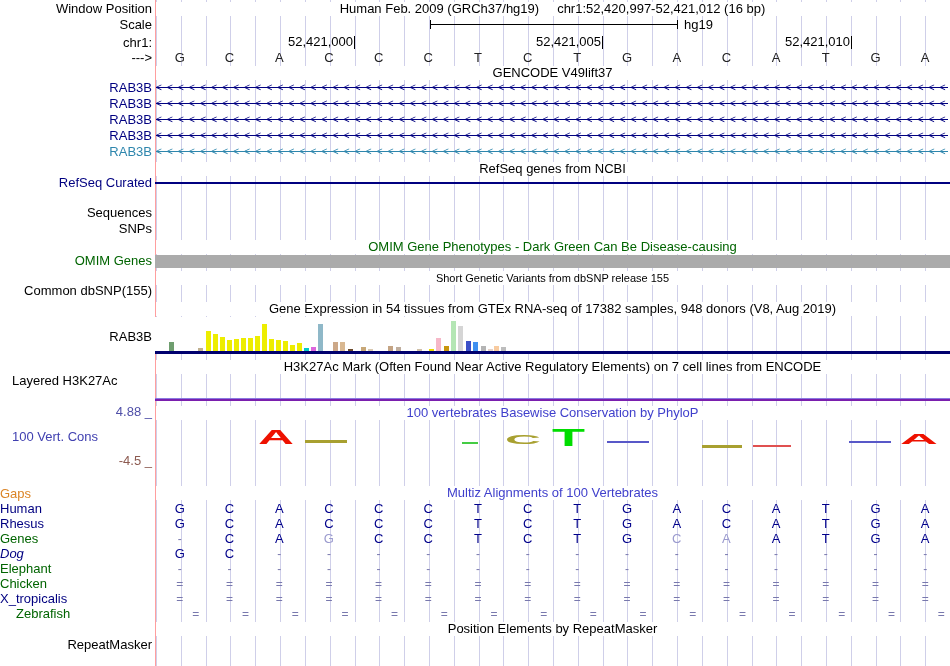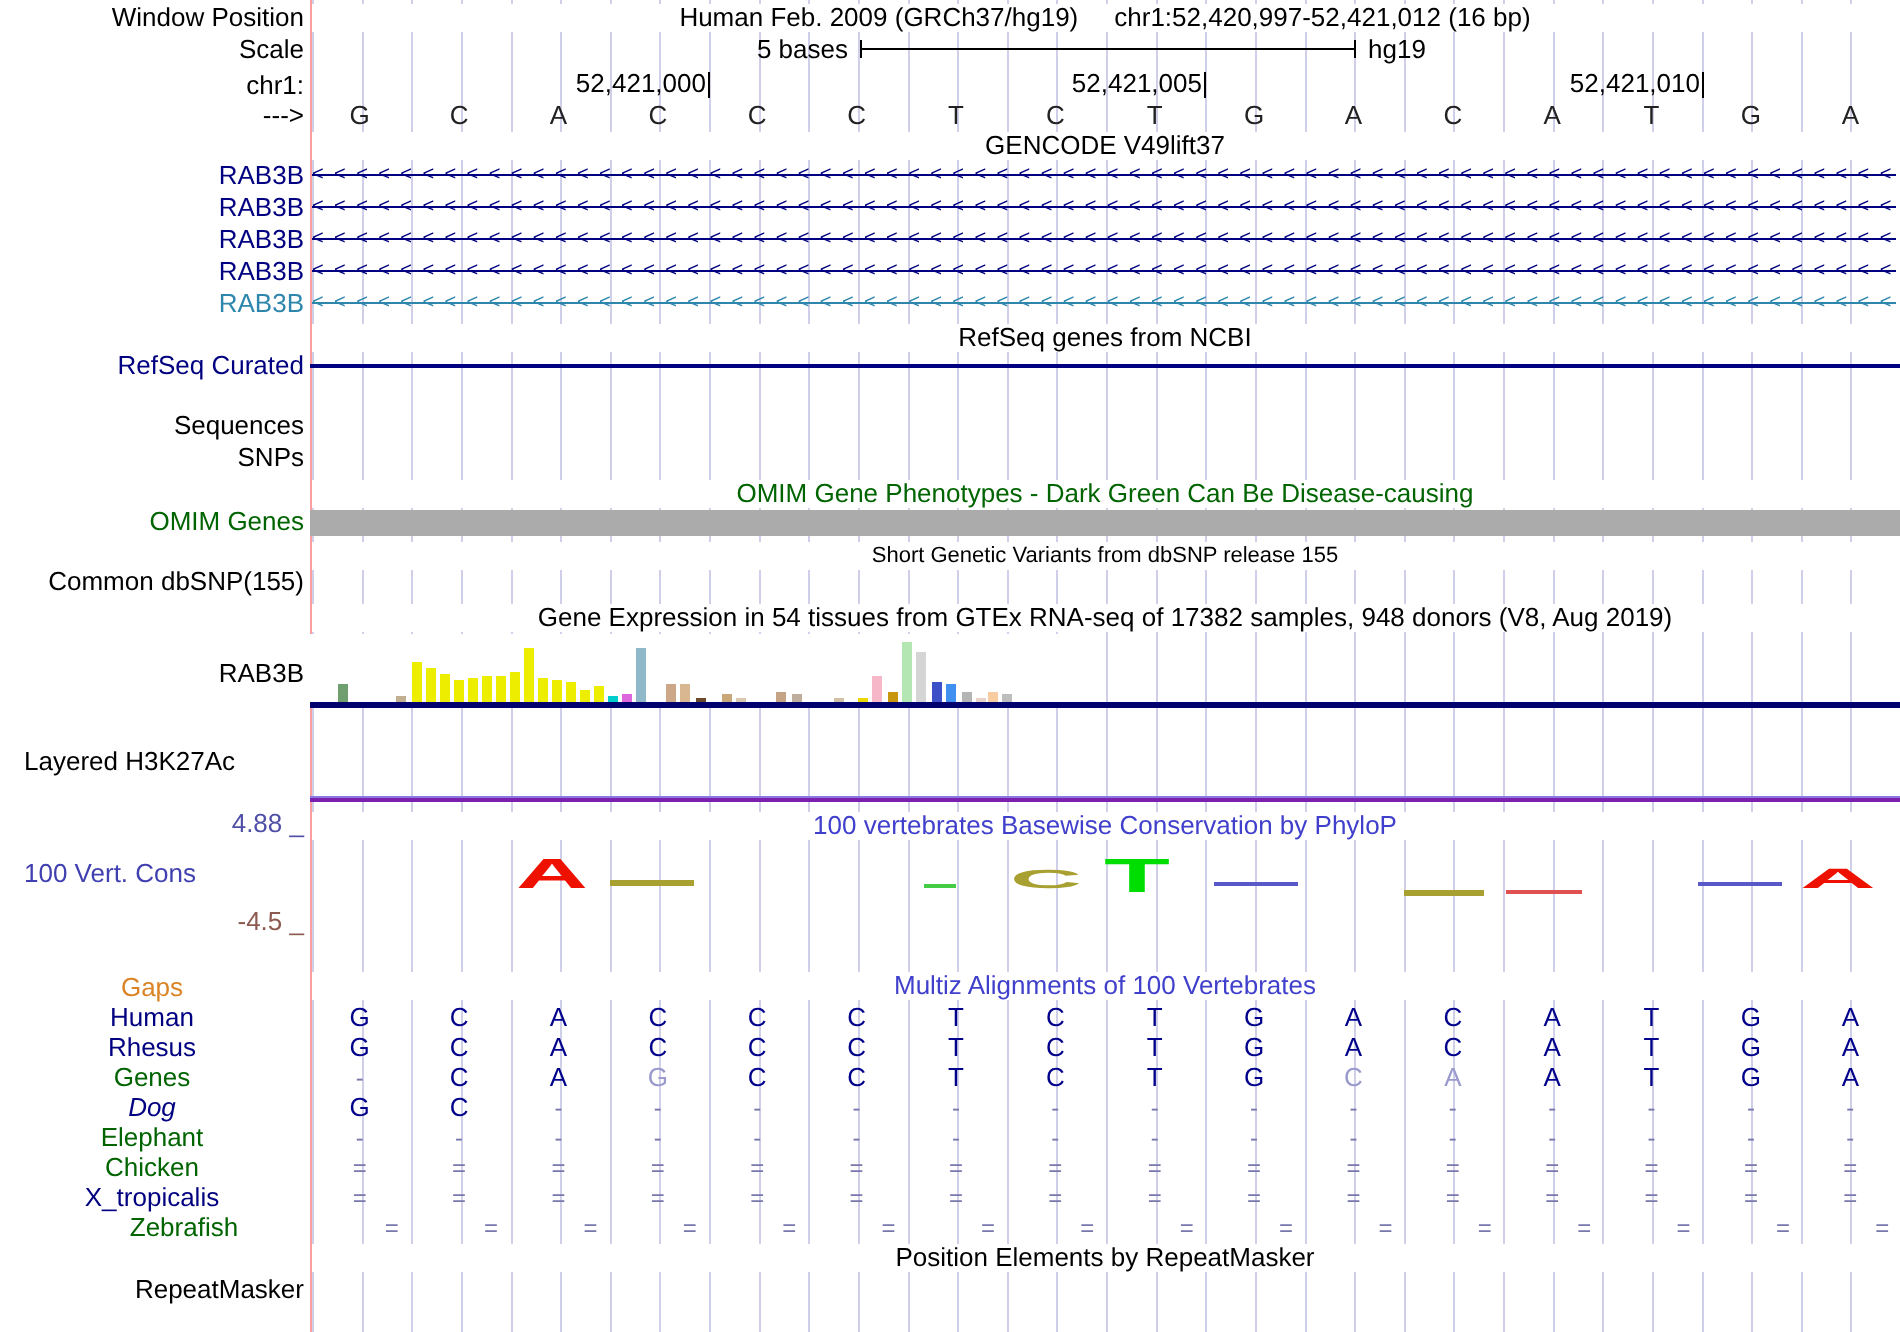--- a/index.html
+++ b/index.html
@@ -32,37 +32,36 @@
   .genelabel{position:absolute;left:0;width:152px;height:16px;line-height:16px;text-align:right}
   .genearrows{position:absolute;left:156px;top:0;width:792px;height:16px;overflow:hidden;
         font-size:10px;letter-spacing:5.2px;line-height:15px;white-space:nowrap}
   .hline{position:absolute;left:155px;width:795px}
   .plot{position:absolute;left:155px;top:317px;width:795px;height:35px}
   .plotbg{position:absolute;left:0;top:0;width:378px;height:35px;background:#fff}
   .gbar{position:absolute;bottom:0;width:5px}
   .phylosvg{position:absolute;left:0;top:424px}
   .alnwrap{position:absolute;left:0;top:486px;width:950px;height:136px}
   .alnrow{position:absolute;left:0;width:950px;height:15px}
-  .alnlabel{position:absolute;left:0;width:152px;height:15px;line-height:15px;text-align:center}
+  .alnlabel{position:absolute;left:0;width:152px;height:15px;line-height:15px;text-align:left}
   .alncells{position:absolute;left:155px;top:0;width:795px;height:15px;line-height:15px;white-space:nowrap}
 </style>
 </head>
 <body>
 
 <div class="page">
   <div class="grid"></div>
   <div class="guide"></div>
 
   <div class="lbl" style="top:2px">Window Position</div>
   <div class="title" style="top:2px">
     <span>Human Feb. 2009 (GRCh37/hg19)</span><span class="gapspan"></span><span>chr1:52,420,997-52,421,012 (16 bp)</span>
   </div>
 
   <div class="lbl" style="top:18px">Scale</div>
-  <div class="scaleamount">5 bases</div>
   <div class="scaleruler"></div>
   <div class="assembly">hg19</div>
 
   <div class="lbl" style="top:36px">chr1:</div>
   <div class="tickwrap">
       <div class="ticklabel" style="left: 225px;">52,421,000</div>
       <div class="tickmark" style="left: 354px;"></div>
       <div class="ticklabel" style="left: 473px;">52,421,005</div>
       <div class="tickmark" style="left: 602px;"></div>
       <div class="ticklabel" style="left: 722px;">52,421,010</div>
@@ -148,20 +147,21 @@
       <div class="gbar" style="left: 303px; height: 26px; background: rgb(213, 213, 213);"></div>
       <div class="gbar" style="left: 311px; height: 11px; background: rgb(60, 80, 200);"></div>
       <div class="gbar" style="left: 318px; height: 10px; background: rgb(64, 144, 240);"></div>
       <div class="gbar" style="left: 326px; height: 6px; background: rgb(180, 180, 180);"></div>
       <div class="gbar" style="left: 333px; height: 3px; background: rgb(230, 210, 200);"></div>
       <div class="gbar" style="left: 339px; height: 6px; background: rgb(248, 203, 160);"></div>
       <div class="gbar" style="left: 346px; height: 5px; background: rgb(189, 189, 189);"></div>
     </div>
   <div class="hline" style="top:351px;height:3px;background:#00006e"></div>
 
+  <div class="title" style="top:360px">H3K27Ac Mark (Often Found Near Active Regulatory Elements) on 7 cell lines from ENCODE</div>
   <div class="lbl-left" style="top:374px">Layered H3K27Ac</div>
   <div class="hline" style="top:398px;height:3px;background:linear-gradient(to bottom,#8a7ae0 0,#8a7ae0 1px,#7a1fae 1px,#7a1fae 3px)"></div>
 
   <div class="lbl slate" style="top:405px">4.88 _</div>
   <div class="title bluetitle" style="top:406px">100 vertebrates Basewise Conservation by PhyloP</div>
   <div class="lbl-left" style="top:430px;color:#4040b0">100 Vert. Cons</div>
   <div class="lbl brown" style="top:454px">-4.5 _</div>
   <svg class="phylosvg" width="950" height="34">
       <text x="258" y="20" textLength="36" lengthAdjust="spacingAndGlyphs" font-size="21" font-weight="bold" font-family="&quot;Liberation Sans&quot;, sans-serif" fill="#ee1100">A</text>
       <rect x="305" y="16" width="42" height="3" fill="#a8a030"></rect>

